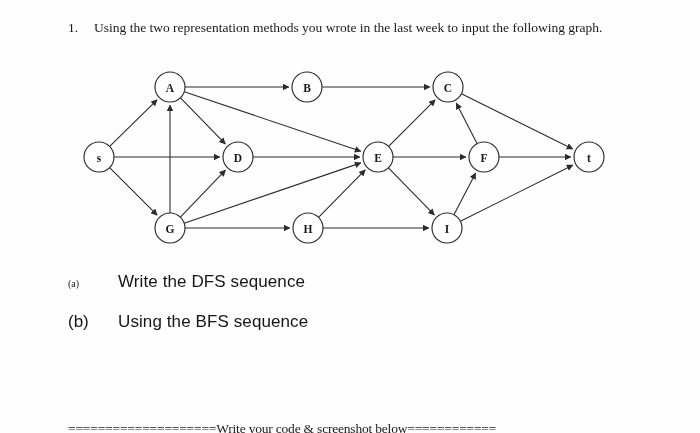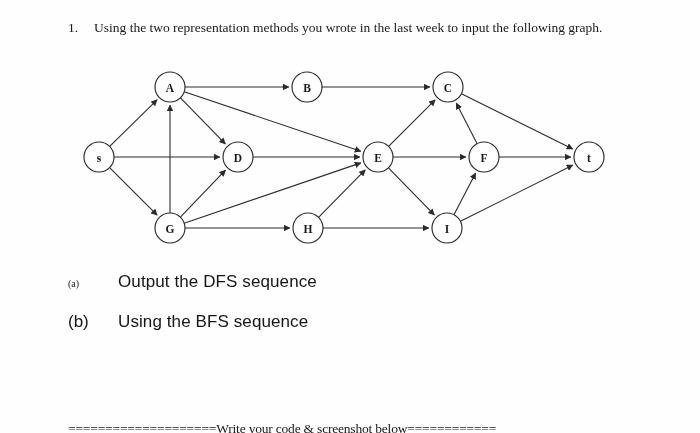--- a/index.html
+++ b/index.html
@@ -215,21 +215,21 @@
           <g>
             <circle cx="589" cy="99" r="15" class="node-circle"></circle>
             <text x="589" y="99.5" class="node-label">t</text>
           </g>
         </g>
     </svg>
   </div>
 
   <div class="subq subq-a">
     <span class="sub-marker-small">(a)</span>
-    <span class="sub-text">Output the DFS sequence</span>
+    <span class="sub-text">Write the DFS sequence</span>
   </div>
 
   <div class="subq subq-b">
     <span class="sub-marker-big">(b)</span>
     <span class="sub-text">Using the BFS sequence</span>
   </div>
 
   <div class="footer-line">====================Write your code &amp; screenshot below============</div>
 
 </div>

